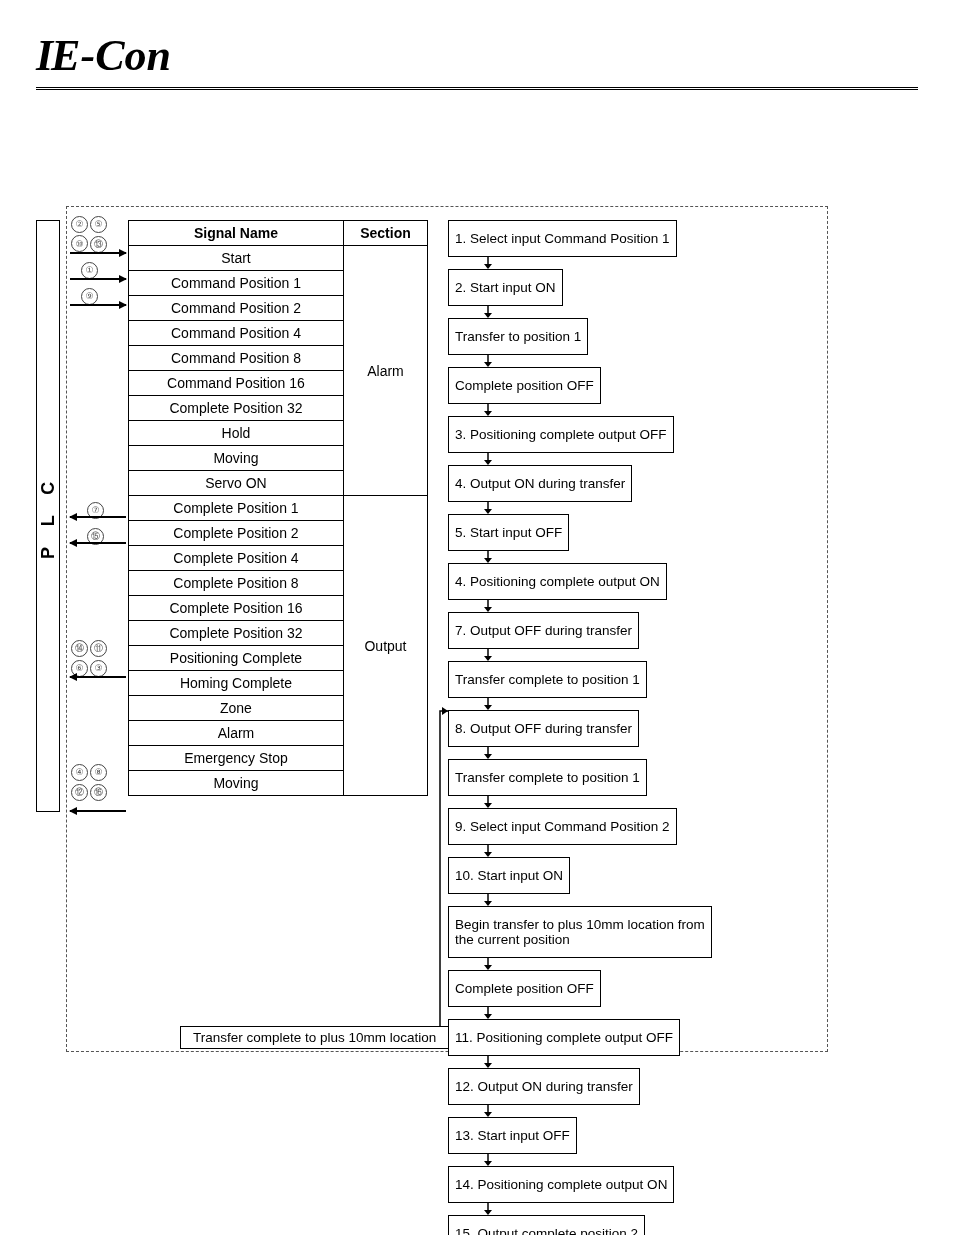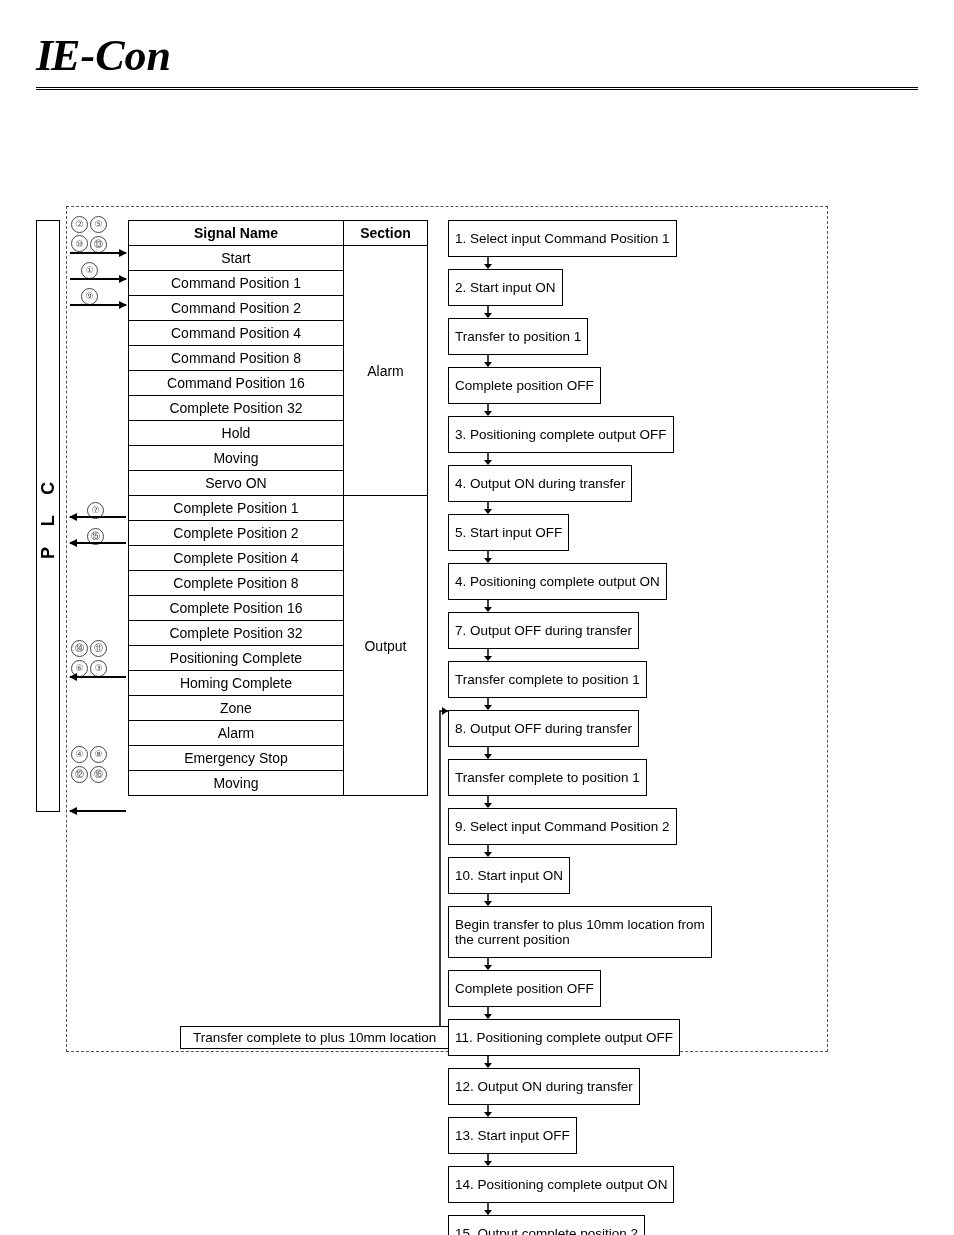--- a/index.html
+++ b/index.html
@@ -58,21 +58,21 @@
     <div class="bg" style="left:50px;top:280px">
       <span class="circ">⑦</span>
     </div>
     <div class="bg" style="left:50px;top:306px">
       <span class="circ">⑮</span>
     </div>
     <div class="bg" style="left:34px;top:418px">
       <span class="circ">⑭</span><span class="circ">⑪</span><br>
       <span class="circ">⑥</span><span class="circ">③</span>
     </div>
-    <div class="bg" style="left:34px;top:524px">
+    <div class="bg" style="left:34px;top:542px">
       <span class="circ">④</span><span class="circ">⑧</span><br>
       <span class="circ">⑫</span><span class="circ">⑯</span>
     </div>
 
     <div class="arrow-r" style="top:32px"></div>
     <div class="arrow-r" style="top:58px"></div>
     <div class="arrow-r" style="top:84px"></div>
     <div class="arrow-l" style="top:296px"></div>
     <div class="arrow-l" style="top:322px"></div>
     <div class="arrow-l" style="top:456px"></div>

